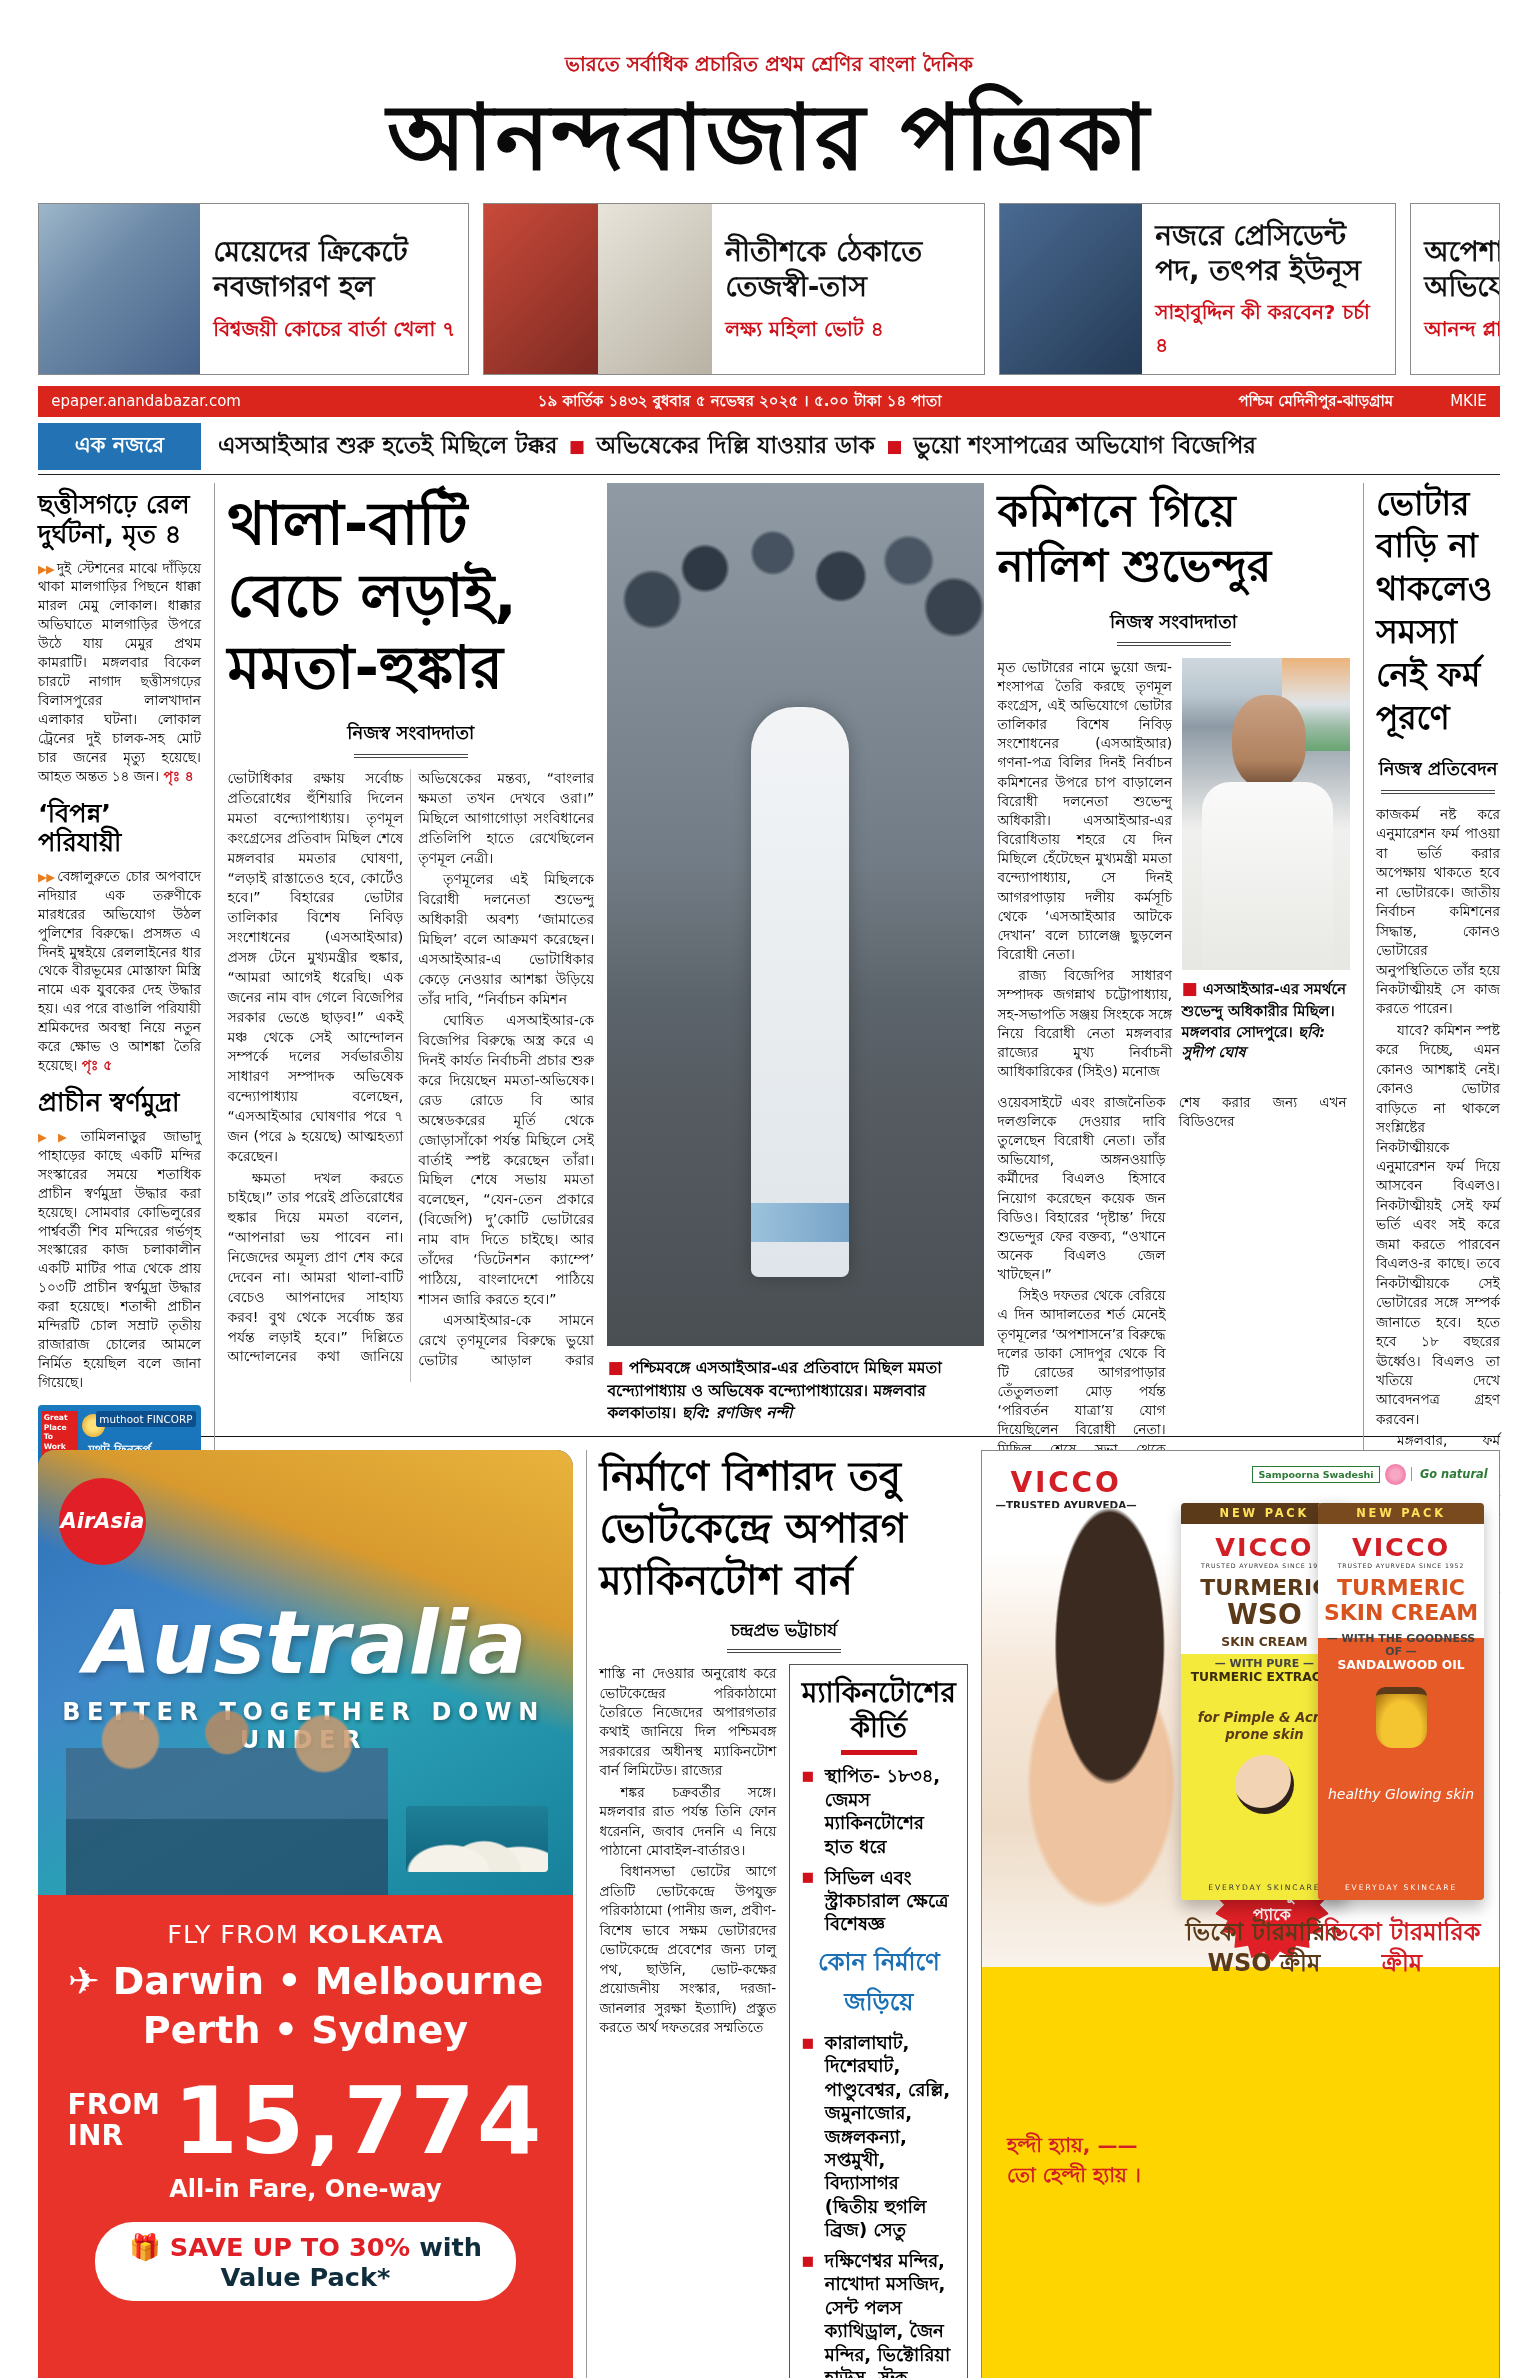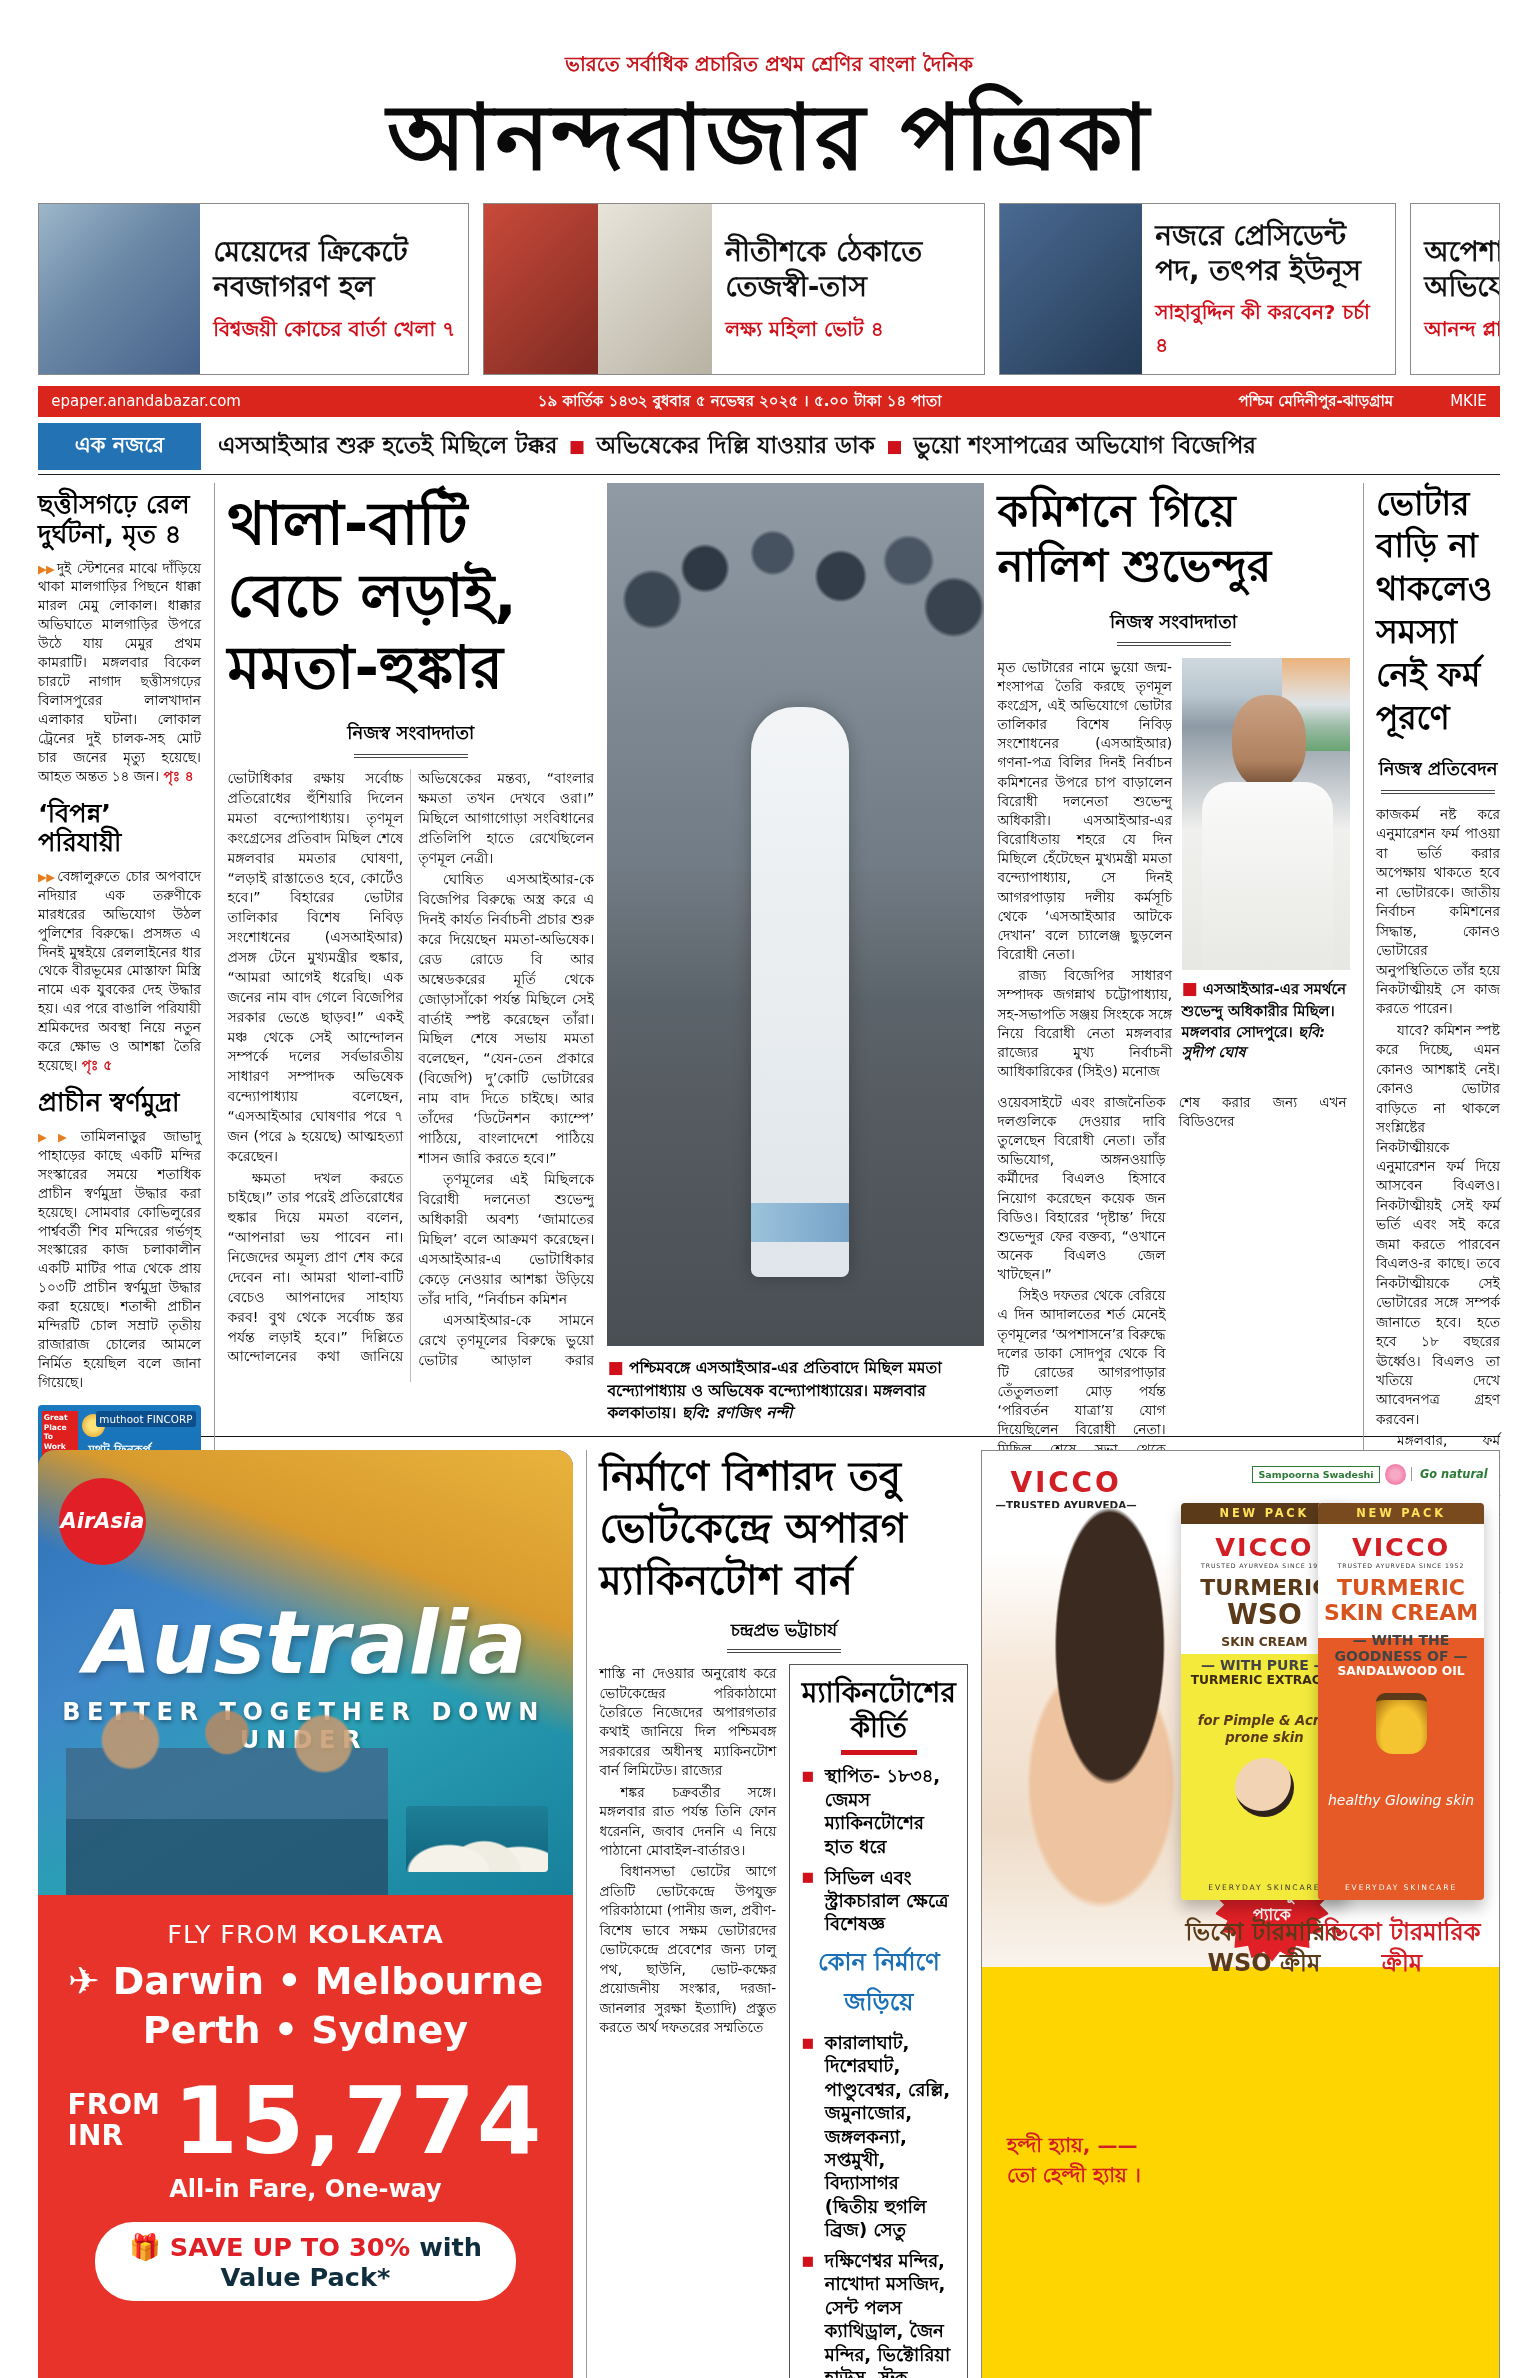--- a/index.html
+++ b/index.html
@@ -180,21 +180,21 @@
   .v-prod { position:absolute; width:166px; height:397px; top:52px; border-radius:3.8px; box-shadow:0 7.6px 15px rgba(0,0,0,.25); overflow:hidden; text-align:center; }
   .v-p1 { left:199px; background:linear-gradient(180deg,#fff 0 38%, #f4ea3c 38% 100%); }
   .v-p2 { right:15px; background:linear-gradient(180deg,#fff 0 34%, #e55a26 34% 100%); }
   .vp-new { background:#5b3a1a; color:#ffe25a; font-size:11.4px; font-weight:bold; letter-spacing:2.8px; padding:3.8px 0; }
   .v-p2 .vp-new { background:#7a4a1f; }
   .vp-brand { color:#d21f26; font-size:25.6px; font-weight:bold; letter-spacing:1.9px; margin-top:7.6px; }
   .vp-sub { font-size:6.2px; color:#333; letter-spacing:0.9px; }
   .vp-n1 { color:#5b3a1a; font-size:22px; font-weight:bold; margin-top:7.6px; line-height:1.1; }
   .vp-n2 { color:#5b3a1a; font-size:28px; font-weight:bold; line-height:1; }
   .v-p2 .vp-n1 { color:#d9531e; }
-  .vp-with { font-size:14px; font-weight:bold; color:#444; margin-top:7.6px; }
+  .vp-with { font-size:11px; font-weight:bold; color:#444; margin-top:7.6px; }
   .vp-ext { font-size:12.3px; font-weight:bold; color:#3a2a10; }
   .vp-for { font-style:italic; font-weight:bold; color:#5b3a1a; font-size:13.2px; margin-top:24.6px; line-height:1.3; }
   .vp-glow { font-style:italic; color:#fff; font-size:14px; margin-top:38px; }
   .vp-every { font-size:7.6px; letter-spacing:1.9px; color:#333; position:absolute; bottom:7.6px; left:0; right:0; }
   .v-p2 .vp-every { color:#fff; }
   .vp-face { width:59px; height:59px; border-radius:50%; background:radial-gradient(circle at 45% 40%,#f2d4b5 0 60%,#2e2119 62%); margin:11.4px auto 0; }
   .vp-oilbtl { width:51px; height:61px; margin:15px auto 0; background:radial-gradient(ellipse at 50% 65%,#f5c431 0 55%, #b67c14 90%); border-radius:9.5px 9.5px 17px 17px; border-top:7.6px solid #5b3a1a; }
   .v-plabel { position:absolute; top:466px; font-size:24px; font-weight:bold; color:#d21f26; text-align:center; width:175px; line-height:1.3; }
   .v-pl1 { left:194px; color:#5b3a1a; }
   .v-pl2 { right:9.5px; }
@@ -285,22 +285,22 @@
       </div>
     </div>
 
     <div class="mainstory col-rule">
       <h1>থালা-বাটি বেচে লড়াই, মমতা-হুঙ্কার</h1>
       <div class="byline">নিজস্ব সংবাদদাতা</div>
       <div class="byline-rule"></div>
       <div class="bodycols">
         <p class="noindent">ভোটাধিকার রক্ষায় সর্বোচ্চ প্রতিরোধের হুঁশিয়ারি দিলেন মমতা বন্দ্যোপাধ্যায়। তৃণমূল কংগ্রেসের প্রতিবাদ মিছিল শেষে মঙ্গলবার মমতার ঘোষণা, “লড়াই রাস্তাতেও হবে, কোর্টেও হবে।” বিহারের ভোটার তালিকার বিশেষ নিবিড় সংশোধনের (এসআইআর) প্রসঙ্গ টেনে মুখ্যমন্ত্রীর হুঙ্কার, “আমরা আগেই ধরেছি। এক জনের নাম বাদ গেলে বিজেপির সরকার ভেঙে ছাড়ব!” একই মঞ্চ থেকে সেই আন্দোলন সম্পর্কে দলের সর্বভারতীয় সাধারণ সম্পাদক অভিষেক বন্দ্যোপাধ্যায় বলেছেন, “এসআইআর ঘোষণার পরে ৭ জন (পরে ৯ হয়েছে) আত্মহত্যা করেছেন।</p>
         <p>ক্ষমতা দখল করতে চাইছে।” তার পরেই প্রতিরোধের হুঙ্কার দিয়ে মমতা বলেন, “আপনারা ভয় পাবেন না। নিজেদের অমূল্য প্রাণ শেষ করে দেবেন না। আমরা থালা-বাটি বেচেও আপনাদের সাহায্য করব! বুথ থেকে সর্বোচ্চ স্তর পর্যন্ত লড়াই হবে।” দিল্লিতে আন্দোলনের কথা জানিয়ে অভিষেকের মন্তব্য, “বাংলার ক্ষমতা তখন দেখবে ওরা।” মিছিলে আগাগোড়া সংবিধানের প্রতিলিপি হাতে রেখেছিলেন তৃণমূল নেত্রী।</p>
+        <p>তৃণমূলের এই মিছিলকে বিরোধী দলনেতা শুভেন্দু অধিকারী অবশ্য ‘জামাতের মিছিল’ বলে আক্রমণ করেছেন। এসআইআর-এ ভোটাধিকার কেড়ে নেওয়ার আশঙ্কা উড়িয়ে তাঁর দাবি, “নির্বাচন কমিশন</p>
         <p>ঘোষিত এসআইআর-কে বিজেপির বিরুদ্ধে অস্ত্র করে এ দিনই কার্যত নির্বাচনী প্রচার শুরু করে দিয়েছেন মমতা-অভিষেক। রেড রোডে বি আর অম্বেডকরের মূর্তি থেকে জোড়াসাঁকো পর্যন্ত মিছিলে সেই বার্তাই স্পষ্ট করেছেন তাঁরা। মিছিল শেষে সভায় মমতা বলেছেন, “যেন-তেন প্রকারে (বিজেপি) দু’কোটি ভোটারের নাম বাদ দিতে চাইছে। আর তাঁদের ‘ডিটেনশন ক্যাম্পে’ পাঠিয়ে, বাংলাদেশে পাঠিয়ে শাসন জারি করতে হবে।”</p>
-        <p>তৃণমূলের এই মিছিলকে বিরোধী দলনেতা শুভেন্দু অধিকারী অবশ্য ‘জামাতের মিছিল’ বলে আক্রমণ করেছেন। এসআইআর-এ ভোটাধিকার কেড়ে নেওয়ার আশঙ্কা উড়িয়ে তাঁর দাবি, “নির্বাচন কমিশন</p>
         <p>এসআইআর-কে সামনে রেখে তৃণমূলের বিরুদ্ধে ভুয়ো ভোটার আড়াল করার অভিযোগে সরব বিজেপি। আর গোড়া থেকেই</p>
 
       </div>
     </div>
 
     <div>
       <div class="cphoto">
         <div class="crowd"></div>
         <div class="saree"></div>
       </div>

